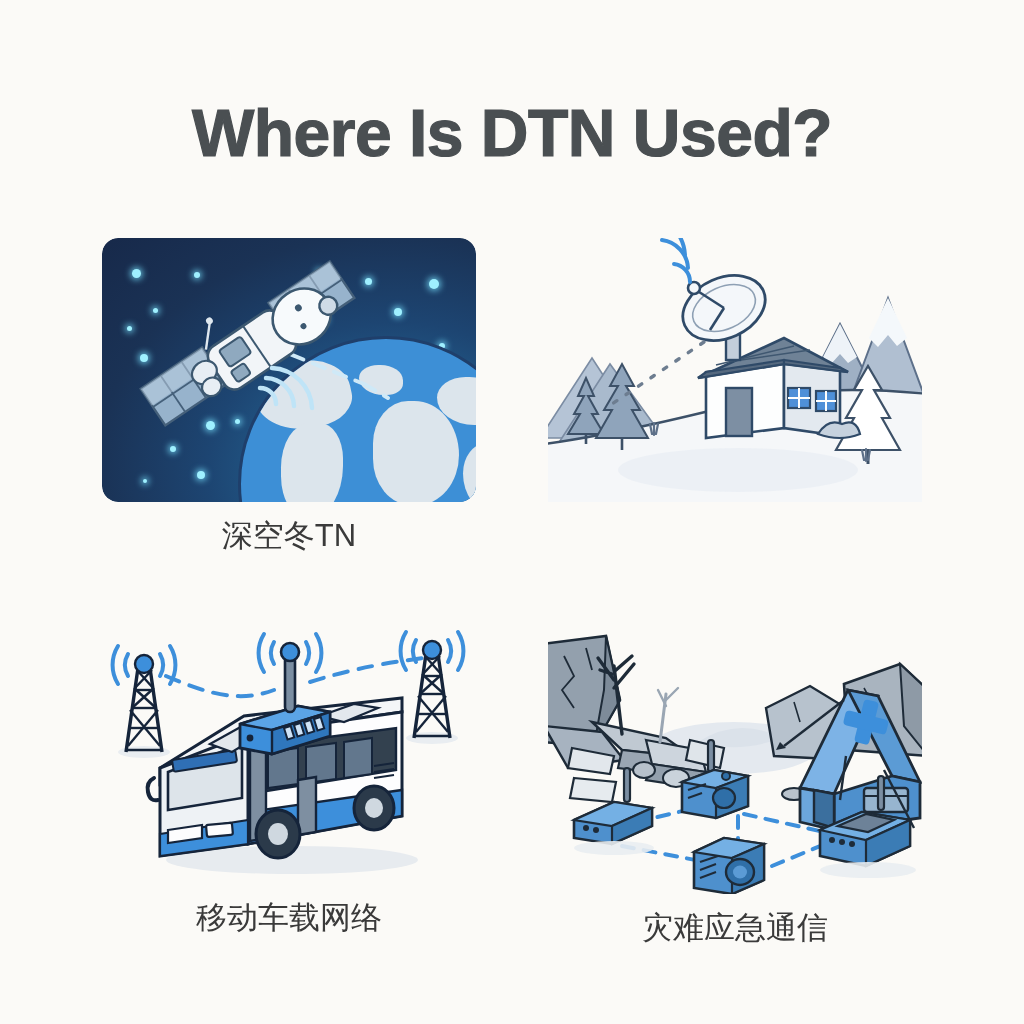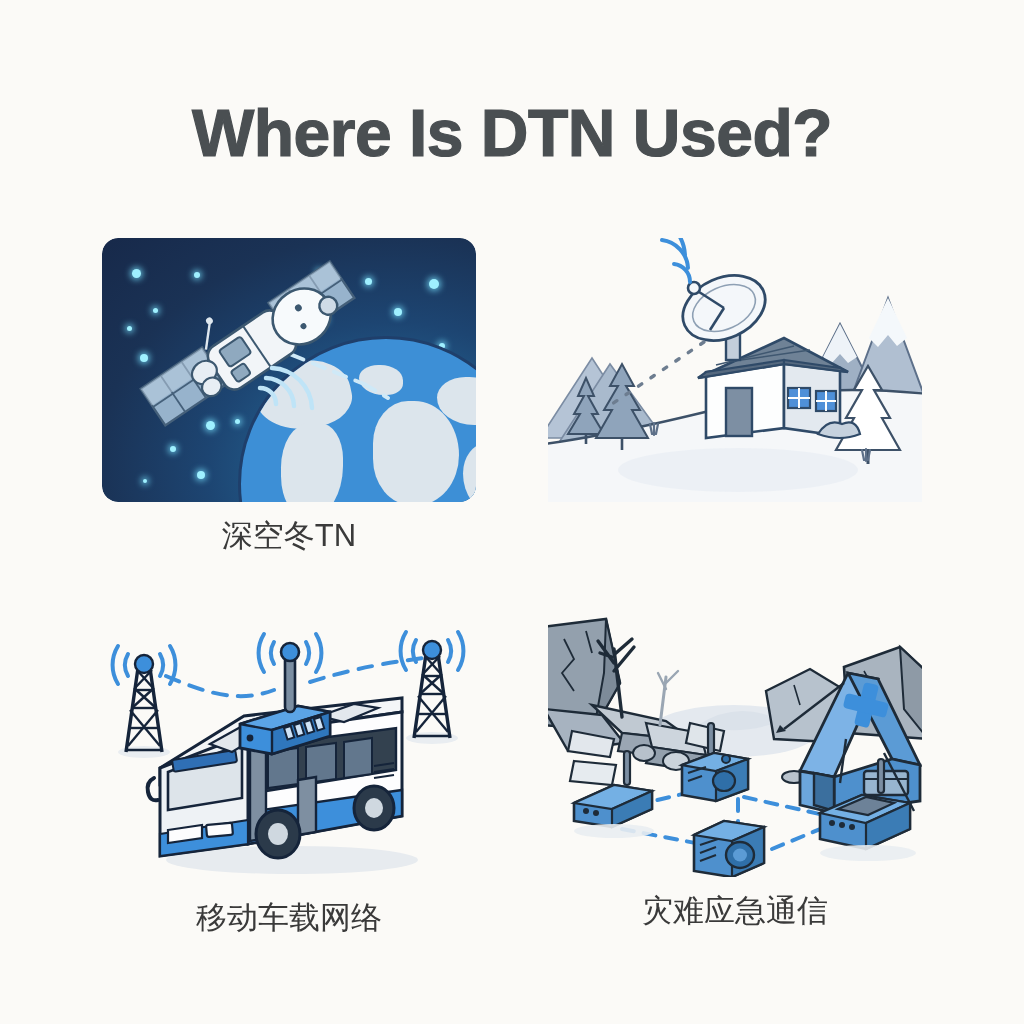--- a/index.html
+++ b/index.html
@@ -19,21 +19,21 @@
     letter-spacing:-0.5px;
     color:#4a4f52;
     -webkit-text-stroke:1.2px #4a4f52;
   }
 
   .grid{position:absolute;left:0;top:238px;width:1024px;height:760px;}
   .cell{position:absolute;width:446px;}
   .cell-tl{left:66px;top:0;}
   .cell-tr{left:512px;top:0;}
   .cell-bl{left:66px;top:382px;}
-  .cell-br{left:512px;top:375px;}
+  .cell-br{left:512px;top:392px;}
 
   .art{
     position:relative;width:374px;height:264px;margin:0 auto;
     overflow:hidden;
   }
   .art-dark{border-radius:16px;}
 
   .caption{
     margin-top:14px;text-align:center;
     font-size:31px;line-height:40px;

